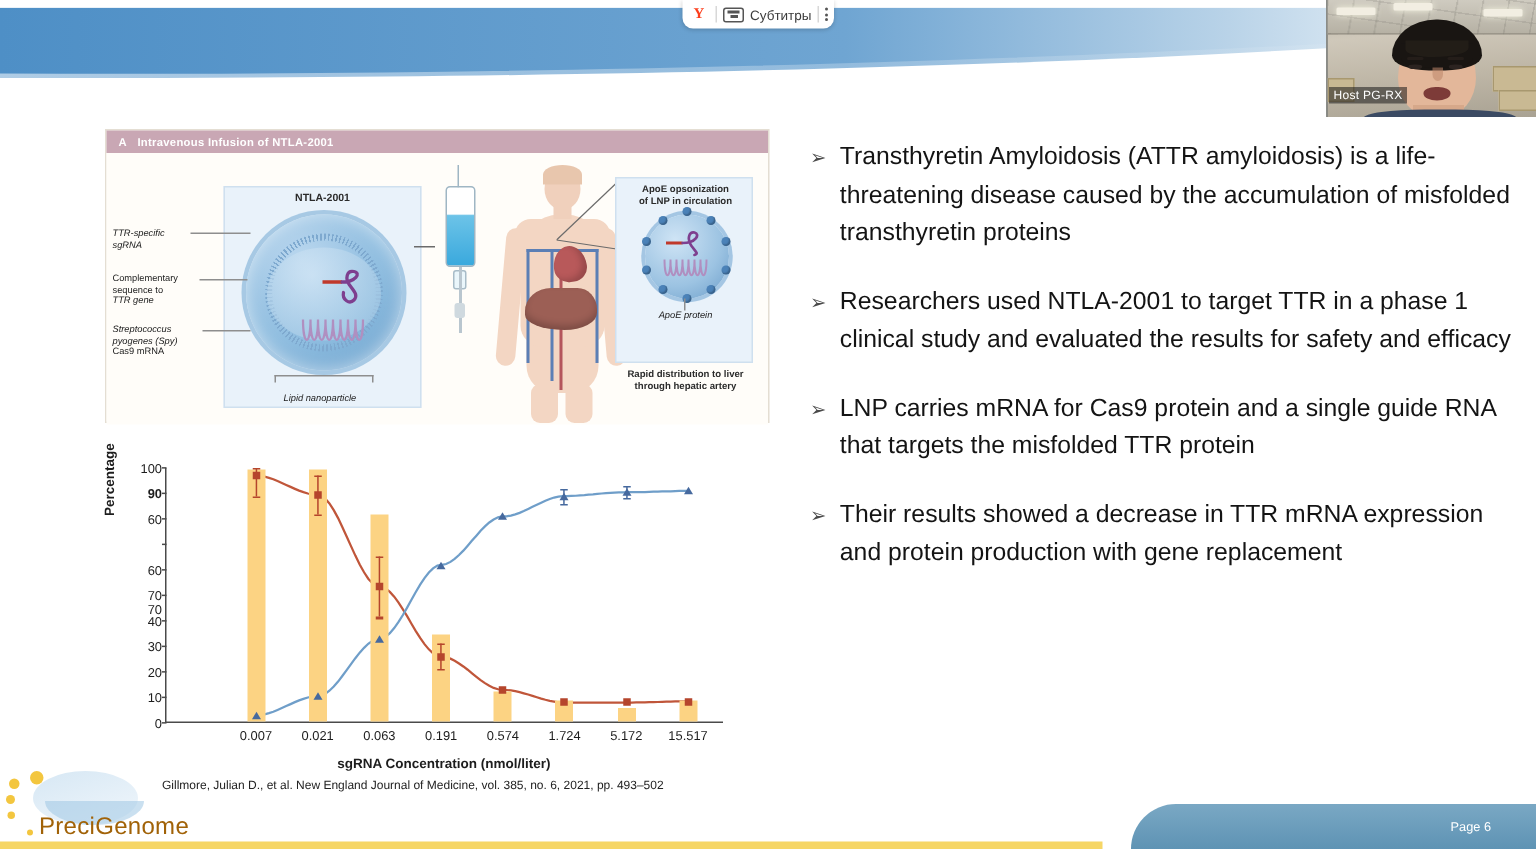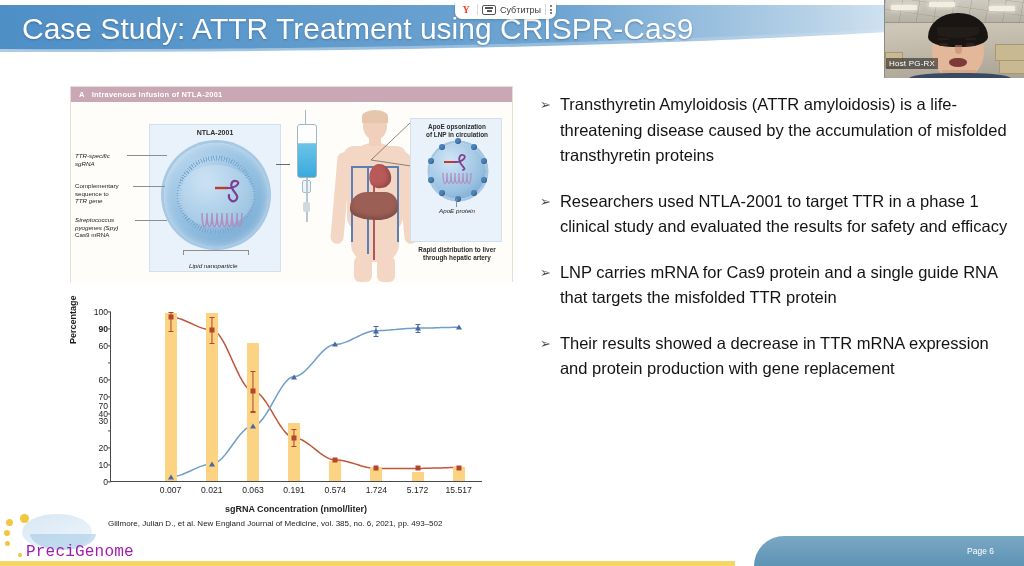--- a/index.html
+++ b/index.html
@@ -210,22 +210,22 @@
   .cite { position:absolute; left:38px; top:236px; width:400px;
      font-size:8px; line-height:11px; color:#222; }
 
   
   .footer-bar { position:absolute; left:0; bottom:0; width:1024px; height:18px; }
   .footer-strip { position:absolute; left:0; bottom:0; width:735px; height:5px; background:#f6d666; }
   .footer-blue { position:absolute; right:0; bottom:0; width:270px; height:30px;
      background:linear-gradient(180deg,#7aa8c4,#5e93b4); border-radius:40px 0 0 0; }
   .page-no { position:absolute; right:30px; bottom:10px; font-size:8.5px; color:#ffffff; }
   .logo-wrap { position:absolute; left:4px; bottom:2px; width:120px; height:46px; }
-  .logo-text { position:absolute; left:22px; bottom:3px; font-family:Liberation Mono, monospace;
-     font-size:16px; color:#a21caf; letter-spacing:.2px; }
+  .logo-text { position:absolute; left:22px; bottom:3px; font-family:Liberation Sans, sans-serif;
+     font-size:16px; color:#a16207; letter-spacing:.2px; }
   .logo-dot { position:absolute; border-radius:50%; }
   .logo-arc { position:absolute; left:18px; bottom:14px; width:70px; height:36px;
      border-radius:50%; background:linear-gradient(160deg,#cfe3f2,#eef5fb);
      opacity:.85; }
   .logo-arc2 { position:absolute; left:26px; bottom:14px; width:66px; height:16px;
      border-radius:0 0 50% 50%/0 0 100% 100%; background:#9fc7e4; opacity:.55; }
 </style>
 </head>
 <body>
 
@@ -242,21 +242,20 @@
         </linearGradient>
         <linearGradient id="tg2" x1="0" y1="0" x2="1" y2="0">
           <stop offset="0" stop-color="#ffffff" stop-opacity=".55"></stop>
           <stop offset="1" stop-color="#ffffff" stop-opacity="0"></stop>
         </linearGradient>
       </defs>
       <path d="M0,0 H1024 V18 C860,30 560,48 0,47 Z" fill="url(#tg)"></path>
       <path d="M0,44 C420,46 780,32 1024,16 V26 C800,44 430,54 0,52 Z" fill="url(#tg2)"></path>
     </svg>
   </div>
-  <div class="slide-title">Case Study: ATTR Treatment using CRISPR-Cas9</div>
 
   <div class="yx-toolbar">
     <div class="yx-logo">Y</div>
     <div class="yx-sep"></div>
     <div class="cc-icon">
       <i></i>
         <i class="short"></i>
     </div>
     <span class="cc-label">Субтитры</span>
     <div class="yx-sep"></div>
@@ -410,21 +409,21 @@
       <svg id="curves" width="372" height="170" viewBox="0 0 372 170" style="position:absolute;left:0;top:0;overflow:visible">
           <path d="M59.6,5.1 L62.5,5.3 L65.4,5.8 L68.3,6.6 L71.2,7.5 L74.0,8.7 L76.9,10.0 L79.8,11.3 L82.7,12.6 L85.6,13.9 L88.4,15.1 L91.3,16.1 L94.2,17.0 L97.1,17.6 L100.0,17.8 L102.8,18.3 L105.7,20.3 L108.6,23.6 L111.5,28.1 L114.4,33.4 L117.2,39.4 L120.1,45.7 L123.0,52.1 L125.9,58.4 L128.8,64.3 L131.7,69.5 L134.5,73.8 L137.4,77.0 L140.3,78.8 L143.2,79.2 L146.1,80.4 L148.9,82.6 L151.8,85.8 L154.7,89.7 L157.6,94.2 L160.5,98.9 L163.3,103.8 L166.2,108.7 L169.1,113.3 L172.0,117.4 L174.9,120.9 L177.7,123.6 L180.6,125.3 L183.5,125.8 L186.4,126.2 L189.3,127.1 L192.1,128.5 L195.0,130.3 L197.9,132.3 L200.8,134.5 L203.7,136.9 L206.6,139.2 L209.4,141.4 L212.3,143.4 L215.2,145.2 L218.1,146.6 L221.0,147.5 L223.8,147.9 L226.7,148.0 L229.6,148.3 L232.5,148.8 L235.4,149.4 L238.2,150.2 L241.1,151.0 L244.0,151.9 L246.9,152.8 L249.8,153.7 L252.6,154.5 L255.5,155.2 L258.4,155.7 L261.3,156.2 L264.2,156.4 L267.0,156.4 L269.9,156.4 L272.8,156.4 L275.7,156.4 L278.6,156.4 L281.4,156.4 L284.3,156.4 L287.2,156.4 L290.1,156.4 L293.0,156.4 L295.9,156.4 L298.7,156.4 L301.6,156.4 L304.5,156.4 L307.4,156.4 L310.3,156.4 L313.1,156.3 L316.0,156.3 L318.9,156.2 L321.8,156.1 L324.7,156.1 L327.5,156.0 L330.4,155.9 L333.3,155.8 L336.2,155.7 L339.1,155.6 L341.9,155.6 L344.8,155.6 L347.7,155.6" stroke="#c0563a" stroke-width="1.5" fill="none"></path>
           <path d="M59.6,164.9 L62.5,164.7 L65.4,164.2 L68.3,163.4 L71.2,162.5 L74.0,161.3 L76.9,160.0 L79.8,158.7 L82.7,157.4 L85.6,156.1 L88.4,154.9 L91.3,153.9 L94.2,153.0 L97.1,152.4 L100.0,152.2 L102.8,151.9 L105.7,150.6 L108.6,148.5 L111.5,145.7 L114.4,142.4 L117.2,138.7 L120.1,134.7 L123.0,130.7 L125.9,126.8 L128.8,123.1 L131.7,119.9 L134.5,117.2 L137.4,115.2 L140.3,114.1 L143.2,113.8 L146.1,112.5 L148.9,110.1 L151.8,106.7 L154.7,102.6 L157.6,98.0 L160.5,92.9 L163.3,87.8 L166.2,82.7 L169.1,77.8 L172.0,73.4 L174.9,69.7 L177.7,66.9 L180.6,65.1 L183.5,64.6 L186.4,64.0 L189.3,62.6 L192.1,60.6 L195.0,58.0 L197.9,55.1 L200.8,51.8 L203.7,48.4 L206.6,45.1 L209.4,41.8 L212.3,38.9 L215.2,36.3 L218.1,34.3 L221.0,32.9 L223.8,32.3 L226.7,32.2 L229.6,31.7 L232.5,30.9 L235.4,29.9 L238.2,28.7 L241.1,27.3 L244.0,25.9 L246.9,24.5 L249.8,23.1 L252.6,21.8 L255.5,20.7 L258.4,19.7 L261.3,19.1 L264.2,18.7 L267.0,18.7 L269.9,18.6 L272.8,18.5 L275.7,18.3 L278.6,18.1 L281.4,17.8 L284.3,17.6 L287.2,17.3 L290.1,17.0 L293.0,16.8 L295.9,16.6 L298.7,16.4 L301.6,16.3 L304.5,16.2 L307.4,16.1 L310.3,16.1 L313.1,16.1 L316.0,16.0 L318.9,16.0 L321.8,15.9 L324.7,15.8 L327.5,15.7 L330.4,15.6 L333.3,15.5 L336.2,15.5 L339.1,15.4 L341.9,15.3 L344.8,15.3 L347.7,15.3" stroke="#6f9ec9" stroke-width="1.5" fill="none"></path>
         </svg>
     <div class="ytick" style="top: 170px;">0</div>
         <div class="ytick-m" style="top: 170px;"></div>
         <div class="ytick" style="top: 153px;">10</div>
         <div class="ytick-m" style="top: 153px;"></div>
         <div class="ytick" style="top: 136px;">20</div>
         <div class="ytick-m" style="top: 136px;"></div>
-        <div class="ytick" style="top: 109px;">30</div>
+        <div class="ytick" style="top: 119px;">30</div>
         <div class="ytick-m" style="top: 119px;"></div>
         <div class="ytick" style="top: 102px;">40</div>
         <div class="ytick-m" style="top: 102px;"></div>
         <div class="ytick" style="top: 85px;">70</div>
         <div class="ytick-m" style="top: 85px;"></div>
         <div class="ytick" style="top: 68px;">60</div>
         <div class="ytick-m" style="top: 68px;"></div>
         <div class="ytick" style="top: 51px; margin-top: 43px;">70</div>
         <div class="ytick-m" style="top: 51px;"></div>
         <div class="ytick" style="top: 34px;">60</div>

